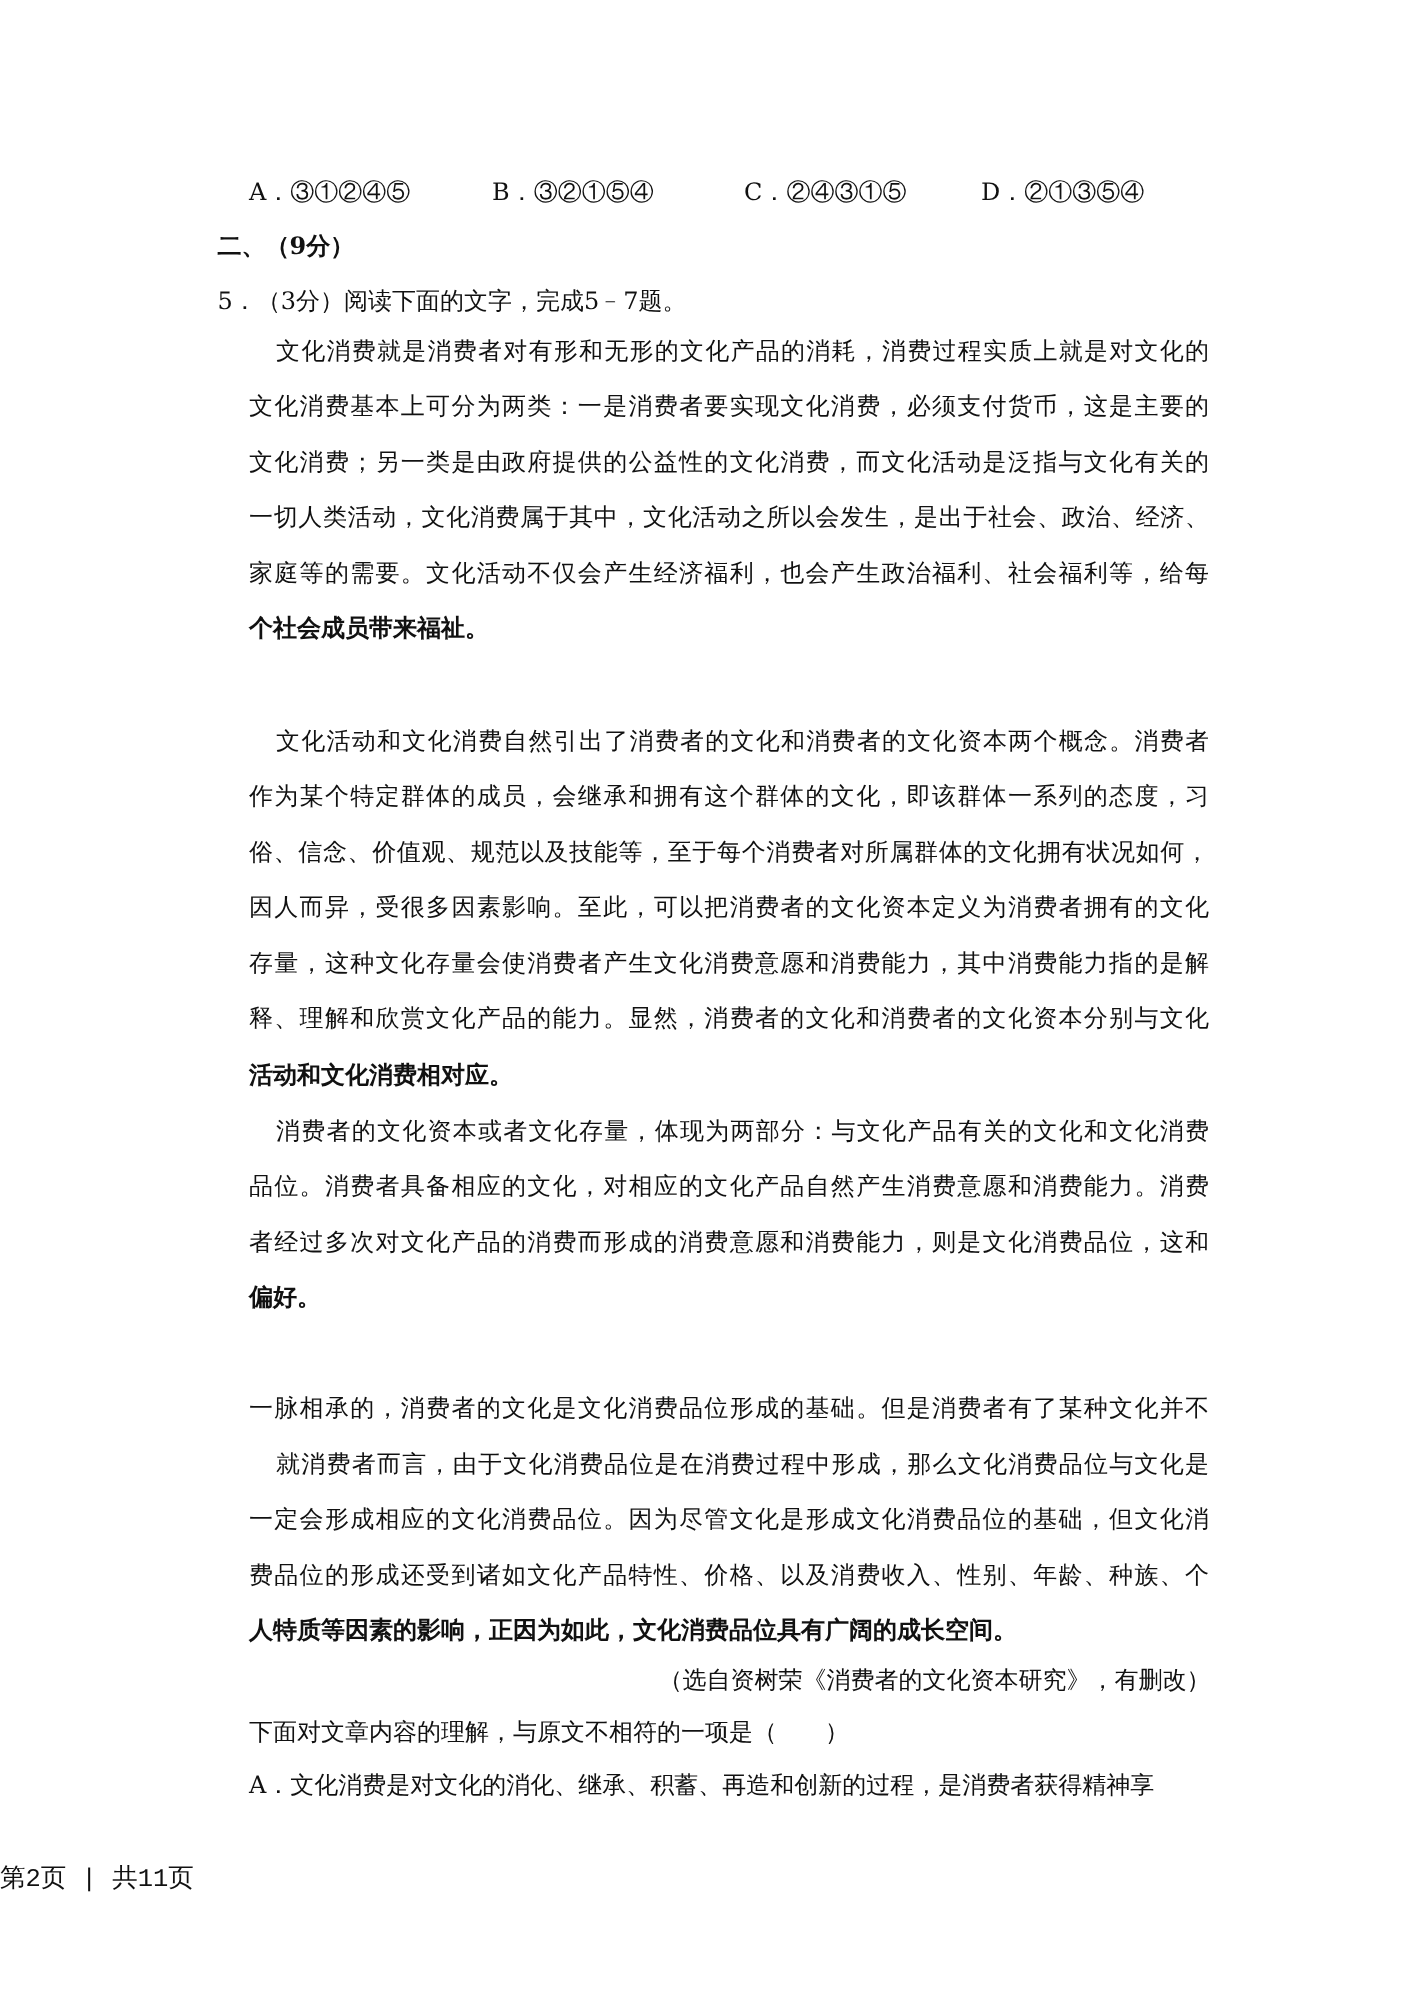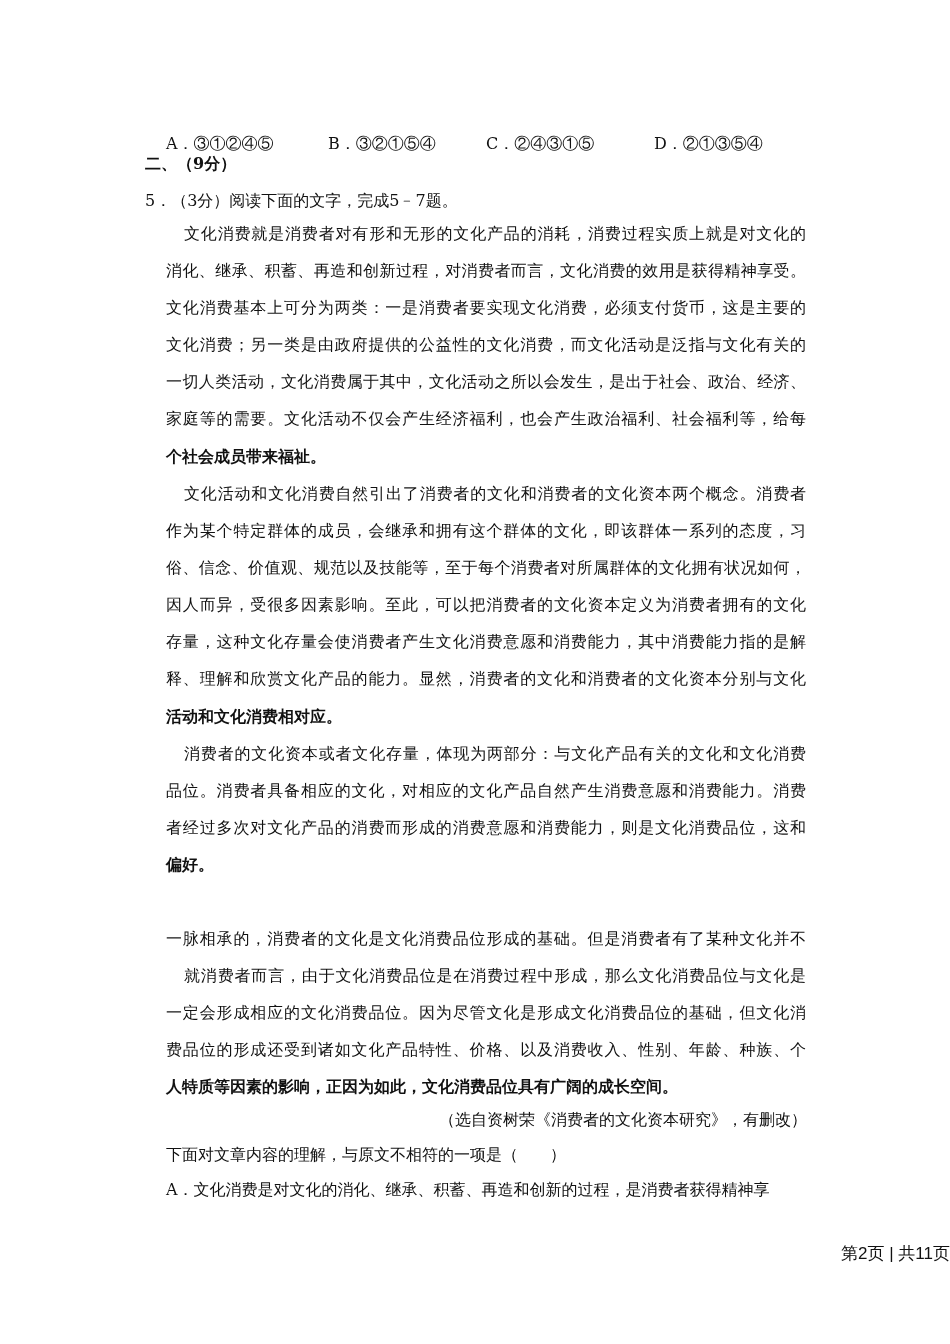--- a/index.html
+++ b/index.html
@@ -4,48 +4,47 @@
   <style>
     html, body { margin: 0; padding: 0; background: #ffffff; }
     body {
       width: 950px; height: 1344px; position: relative; overflow: hidden;
       font-family: "DejaVu Serif", "Liberation Serif", serif;
       color: #111;
       font-size: 16px;
     }
     .line { position: absolute; white-space: nowrap; line-height: 20px; }
     .opts { left: 166px; top: 118px; width: 640px; }
-    .opt { position: absolute; top: 0; margin-top: 16px; }
+    .opt { position: absolute; top: 0; }
     .sec { left: 145px; top: 154px; font-weight: bold; }
     .q5 { left: 145px; top: 191px; }
     .para { position: absolute; left: 166px; width: 640px; line-height: 37.1px; text-align: justify; text-align-last: left; }
     .para .ln { display: block; white-space: nowrap; text-align: justify; text-align-last: justify; }
     .para .ln.last { text-align-last: left; font-weight: bold; }
     .para .ln.indent { text-indent: 18px; }
     .source { left: 439px; top: 1110px; }
     .stem { left: 166px; top: 1145px; }
     .optA { left: 166px; top: 1180px; }
-    .footer { left: 0; width: 950px; top: 1244px; text-align: right; font-family: Liberation Sans, sans-serif; font-size: 17px; }
+    .footer { left: 0; width: 950px; top: 1244px; text-align: left; font-family: Liberation Mono, monospace; font-size: 17px; }
   </style>
 </head>
 <body>
 
 <div class="line opts">
   <span class="opt" style="left:0"><span>A．</span><span>③①②④⑤</span></span>
   <span class="opt" style="left:162px"><span>B．</span><span>③②①⑤④</span></span>
-  <span class="opt" style="left:320px"><span>C．</span><span>②④③①⑤</span></span>
+  <span class="opt" style="left:330px"><span>C．</span><span>②④③①⑤</span></span>
   <span class="opt" style="left:488px"><span>D．</span><span>②①③⑤④</span></span>
 </div>
 
 <div class="line sec">二、（9分）</div>
 <div class="line q5">5．（3分）阅读下面的文字，完成5﹣7题。</div>
 
 <div class="para" style="top:215px">
   <span class="ln indent">文化消费就是消费者对有形和无形的文化产品的消耗，消费过程实质上就是对文化的</span>
-  <span class="ln">消化、继承、积蓄、再造和创新过程，对消费者而言，文化消费的效用是获得精神享受。</span>
   <span class="ln">文化消费基本上可分为两类：一是消费者要实现文化消费，必须支付货币，这是主要的</span>
   <span class="ln">文化消费；另一类是由政府提供的公益性的文化消费，而文化活动是泛指与文化有关的</span>
   <span class="ln">一切人类活动，文化消费属于其中，文化活动之所以会发生，是出于社会、政治、经济、</span>
   <span class="ln">家庭等的需要。文化活动不仅会产生经济福利，也会产生政治福利、社会福利等，给每</span>
   <span class="ln last">个社会成员带来福祉。</span>
 </div>
 
 <div class="para" style="top:475px">
   <span class="ln indent">文化活动和文化消费自然引出了消费者的文化和消费者的文化资本两个概念。消费者</span>
   <span class="ln">作为某个特定群体的成员，会继承和拥有这个群体的文化，即该群体一系列的态度，习</span>

